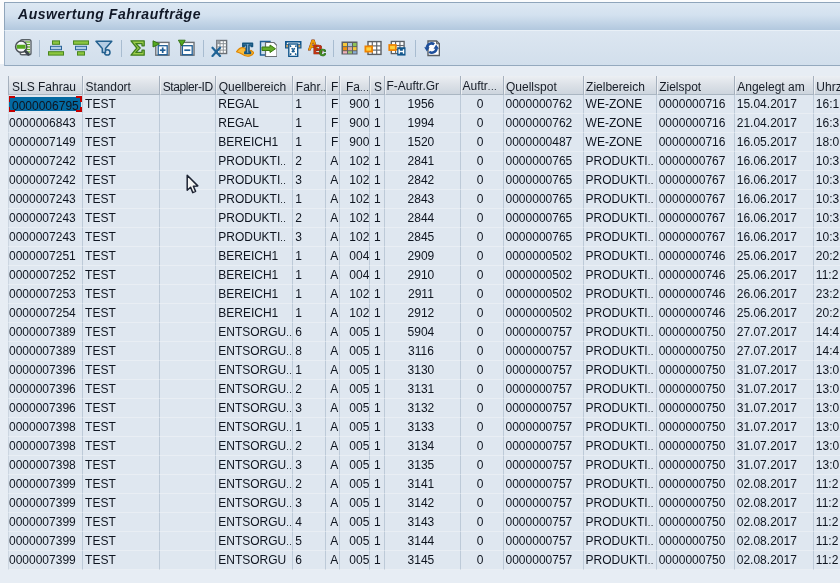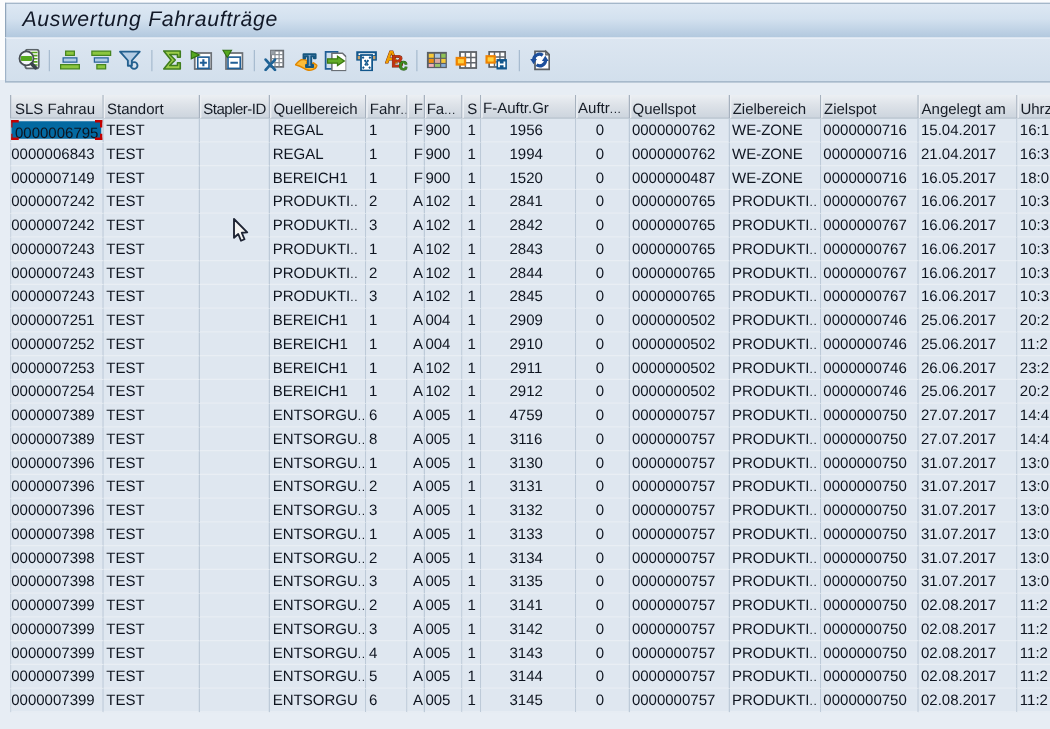--- a/index.html
+++ b/index.html
@@ -1,31 +1,31 @@
 <!DOCTYPE html>
 <html><head><meta charset="utf-8">
 <style>
 html,body{margin:0;padding:0}
 body{width:840px;height:583px;overflow:hidden;background:#e7edf4;font-family:"Liberation Sans",sans-serif;position:relative}
 .titlebar{position:absolute;left:4px;top:2px;right:0;height:28px;background:linear-gradient(to bottom,#dde8f3 0%,#d3e1ef 45%,#c3d5e7 72%,#b2c8de 100%);border-top:1px solid #8fa5bb;border-left:1px solid #8fa5bb;box-sizing:border-box}
-.titlebar span{position:absolute;left:13px;top:2.5px;font-size:17px;font-weight:normal;font-style:italic;color:#111827;letter-spacing:0.55px}
+.titlebar span{position:absolute;left:13px;top:2.5px;font-size:14px;font-weight:bold;font-style:italic;color:#111827;letter-spacing:0.55px}
 .toolbar{position:absolute;left:4px;top:30px;right:0;height:36px;background:linear-gradient(to bottom,#dce6f1,#d2dfec);border-left:1px solid #9fb3c8;border-top:1px solid #e9f0f7;border-bottom:1px solid #94a9be;box-sizing:border-box}
 .tsep{position:absolute;top:40px;width:1px;height:17px;background:#a8bcd0}
 .ico{position:absolute;top:39px;width:18px;height:18px}
 .grid{position:absolute;left:8px;top:76px;width:832px;height:507px;overflow:hidden}
 table.g{border-collapse:separate;border-spacing:0;table-layout:fixed;width:833px}
 table.g th,table.g td{box-sizing:border-box;overflow:hidden;white-space:nowrap;font-size:12px}
 table.g th{height:19px;font-weight:normal;text-align:left;color:#161c26;background:linear-gradient(to bottom,#eceff3 0%,#dde2e8 45%,#cdd5de 100%);border-left:1px solid #edf0f4;border-right:1px solid #a6b1be;border-bottom:1px solid #aab6c2;vertical-align:bottom;padding:0 0 0.5px 1.5px}
 table.g th:first-child{border-left:1px solid #a6b1be;padding-left:3px}
 table.g td{height:19px;color:#0e141f;background:#dfe7f0;border-right:1px solid #bdcad8;border-bottom:1px solid #e9eef4;vertical-align:bottom;padding:0 0 2px 2px}
 table.g td:first-child{border-left:1px solid #ccd6e1;padding-left:0}
 table.g td.r{text-align:center;padding:0 4px 2px 0}
 table.g th.r{text-align:left;padding:0 2px 1.5px 0}
 table.g td:nth-child(6),table.g th:nth-child(6){text-align:right;padding-left:0;padding-right:1px}
-table.g td:nth-child(7),table.g th:nth-child(7){text-align:left;padding-left:0}
+table.g td:nth-child(7),table.g th:nth-child(7){text-align:right;padding-left:0}
 table.g td:nth-child(8),table.g th:nth-child(8){text-align:center;padding-left:0}
 table.g i{font-style:normal;font-size:9.5px;letter-spacing:0.5px}
 td.sel{padding:0;position:relative}
 .selbox{position:absolute;left:0;top:2px;right:1px;bottom:2px;background:#0369a1;padding:1.5px 0 0 3px;box-sizing:border-box;line-height:14px}
 .selbox b{position:absolute;width:4.5px;height:3.5px;border:2px solid #c30000}
 .selbox .c1{left:-1px;top:-1px;border-right:none;border-bottom:none}
 .selbox .c2{right:-1px;top:-1px;border-left:none;border-bottom:none}
 .selbox .c3{left:-1px;bottom:-1px;border-right:none;border-top:none}
 .selbox .c4{right:-1px;bottom:-1px;border-left:none;border-top:none}
 </style></head>
@@ -436,21 +436,21 @@
 </tr>
 <tr>
 <td>0000007389</td>
 <td>TEST</td>
 <td></td>
 <td>ENTSORGU<i>..</i></td>
 <td>6</td>
 <td>A</td>
 <td>005</td>
 <td>1</td>
-<td class="r">4759</td>
+<td class="r">5904</td>
 <td class="r">0</td>
 <td>0000000757</td>
 <td>PRODUKTI<i>..</i></td>
 <td>0000000750</td>
 <td>27.07.2017</td>
 <td>14:4</td>
 </tr>
 <tr>
 <td>0000007389</td>
 <td>TEST</td>

